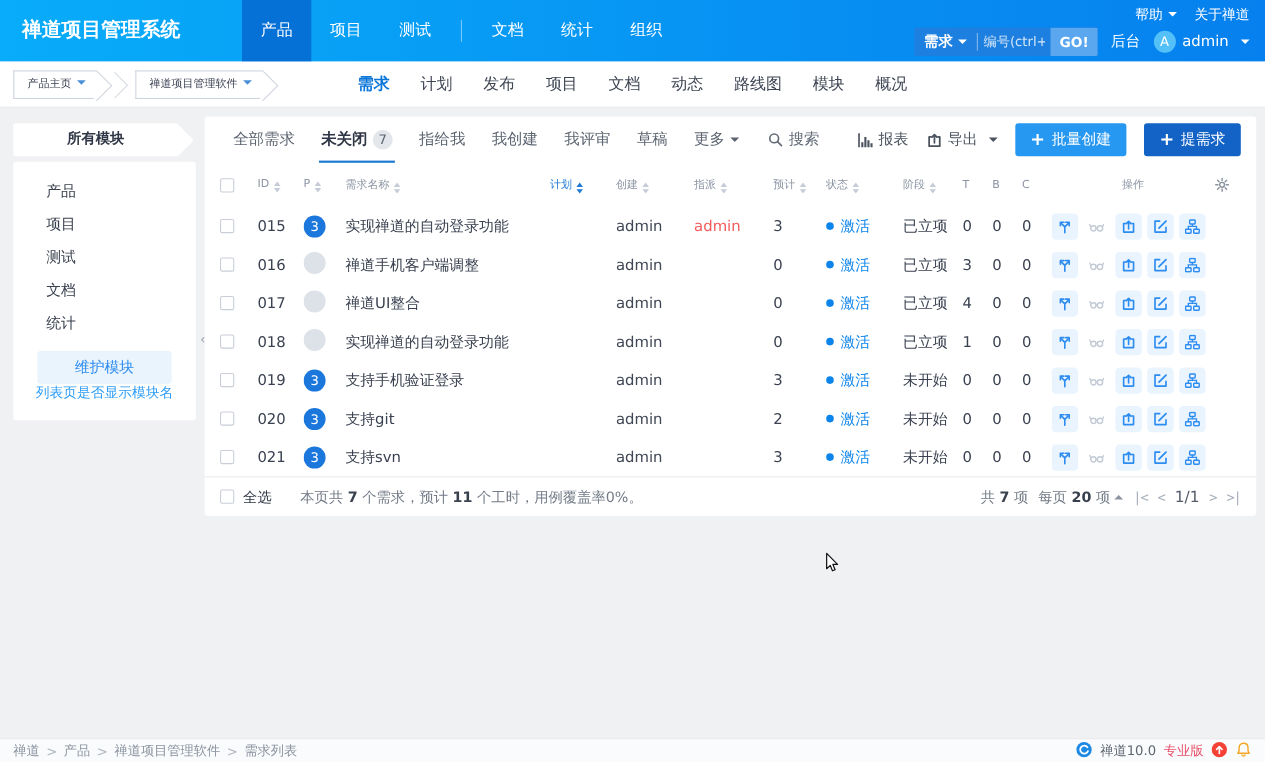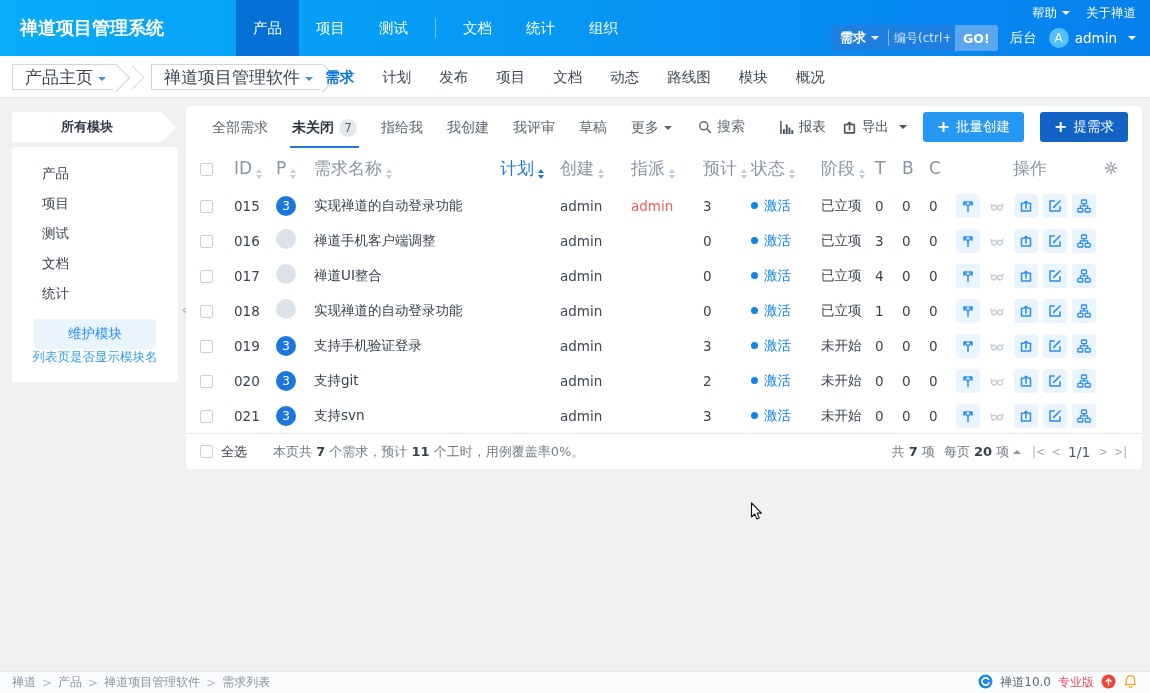--- a/index.html
+++ b/index.html
@@ -1,21 +1,21 @@
 <!DOCTYPE html>
 <html><head>
 <meta charset="utf-8">
 <style>
   * { margin:0; padding:0; box-sizing:border-box; }
   body { font-family:"DejaVu Sans","Liberation Sans",sans-serif; }
   .screen { position:relative; width:1150px; height:693px; background:#f0f1f3; overflow:hidden; font-size:14px; }
 
   
   .topbar { position:absolute; top:0; left:0; width:100%; height:56px;
-    background:linear-gradient(90deg,#08acf9,#0680ee); color:#fff; display:flex;gap:16px; }
+    background:linear-gradient(90deg,#08acf9,#0680ee); color:#fff; display:flex; }
   .brand { font-size:18px; font-weight:bold; line-height:56px; padding:0 20px; white-space:nowrap; }
   .mainnav { display:flex; margin-left:36px; }
   .mainnav .nitem { line-height:56px; padding:0 17px; font-size:14.5px; cursor:default; white-space:nowrap; }
   .mainnav .nitem.active { background:#0570d6; }
   .nav-divider { width:1px; height:20px; background:rgba(255,255,255,.45); align-self:center; margin:0 10px; }
   .top-right { margin-left:auto; display:flex; flex-direction:column; align-items:flex-end; padding:5px 14px 6px; gap:3px; }
   .tr-row1 { display:flex; gap:16px; font-size:12.5px; align-items:center; }
   .tr-row2 { display:flex; gap:12px; align-items:center; font-size:13.5px; }
   .searchgroup { display:flex; align-items:center; height:26px; background:#1d7fdf; border-radius:2px; overflow:hidden; }
   .sg-cat { padding:0 9px; font-size:13px; font-weight:bold; display:flex; align-items:center; }
@@ -24,21 +24,21 @@
   .sg-input::placeholder { color:rgba(255,255,255,.8); }
   .sg-go { border:none; height:26px; background:#5aa7ef; color:#fff; font-size:12.5px; font-weight:bold; padding:0 8px; font-family:inherit; }
   .avatar { width:20px; height:20px; border-radius:50%; background:#53c1f8; color:#fff; font-size:12px; display:inline-flex; align-items:center; justify-content:center; }
   .userwrap { display:flex; align-items:center; gap:6px; }
   .cd { display:inline-block; width:0; height:0; border:4px solid transparent; border-top-color:currentColor; margin-left:5px; transform:translateY(2px); }
   .cu { display:inline-block; width:0; height:0; border:4px solid transparent; border-bottom-color:currentColor; margin-left:4px; transform:translateY(-2px); }
 
   
   .subbar { position:absolute; top:56px; left:0; width:100%; height:42px; background:#fff; border-bottom:1px solid #e4e6ea; }
   .crumbs { position:absolute; left:12px; top:0; height:42px; display:flex; align-items:center; }
-  .crumb { position:relative; height:26px; line-height:24px; border:1px solid #cfd5de; border-right:none; background:#fff; padding:0 10px 0 12px; font-size:17px; color:#3c4353; margin-right:22px; }
+  .crumb { position:relative; height:26px; line-height:24px; border:1px solid #cfd5de; border-right:none; background:#fff; padding:0 10px 0 12px; font-size:10px; color:#3c4353; margin-right:22px; }
   .crumb::after { content:''; position:absolute; right:-10px; top:2.6px; width:19px; height:19px; background:#fff; border-top:1px solid #cfd5de; border-right:1px solid #cfd5de; transform:rotate(45deg); }
   .crumb .cd { border-top-color:#4a90d9; z-index:2; position:relative; }
   .crumb-chevron { width:17px; height:17px; border-top:1px solid #d7dce3; border-right:1px solid #d7dce3; transform:rotate(45deg); margin:0 10px 0 -14px; }
   .subtabs { position:absolute; left:50%; transform:translateX(-50%); display:flex; height:42px; }
   .stab { line-height:42px; padding:0 14px; font-size:14.5px; color:#3e4553; white-space:nowrap; }
   .stab.active { color:#0b76d9; font-weight:bold; }
 
   
   .sidebar { position:absolute; left:12px; top:112px; width:166px; }
   .side-tab { position:relative; width:150px; height:30px; background:#fff; border-radius:2px; text-align:center; line-height:30px; font-size:13px; font-weight:600; color:#2f3645; }
@@ -61,21 +61,21 @@
   .tb-right { margin-left:auto; display:flex; align-items:center; gap:16px; }
   .tool-link { display:flex; align-items:center; gap:5px; color:#4a525e; font-size:13.5px; }
   .btn { display:flex; align-items:center; gap:6px; height:30px; padding:0 14px; border:none; border-radius:3px; color:#fff; font-size:13.5px; font-family:inherit; }
   .btn .plus { font-size:16px; font-weight:bold; line-height:1; }
   .btn-batch { background:#2798f2; }
   .btn-propose { background:#1363c6; }
 
   
   .tblwrap { padding:0 14px; }
   table { width:100%; border-collapse:collapse; table-layout:fixed; }
-  th { height:40px; font-weight:normal; font-size:17px; color:#8b94a3; text-align:left; white-space:nowrap; }
+  th { height:40px; font-weight:normal; font-size:10px; color:#8b94a3; text-align:left; white-space:nowrap; }
   td { height:35px; font-size:13.5px; color:#3a4150; white-space:nowrap; overflow:hidden; }
   th.blue { color:#1f7ad4; }
   .c-center { text-align:center; }
   .c-user { color:#3f4654; }
   .c-user.red { color:#f25b5b; }
   .cb { display:inline-block; width:13px; height:13px; border:1px solid #c9ced8; border-radius:2px; background:#fff; vertical-align:middle; }
   .pri { display:inline-flex; width:20px; height:20px; border-radius:50%; align-items:center; justify-content:center; font-size:12px; color:#fff; }
   .pri.blue { background:#1c77dc; }
   .pri.gray { background:#dde2e8; }
   .sort { display:inline-flex; flex-direction:column; gap:2px; margin-left:4px; vertical-align:1px; }

